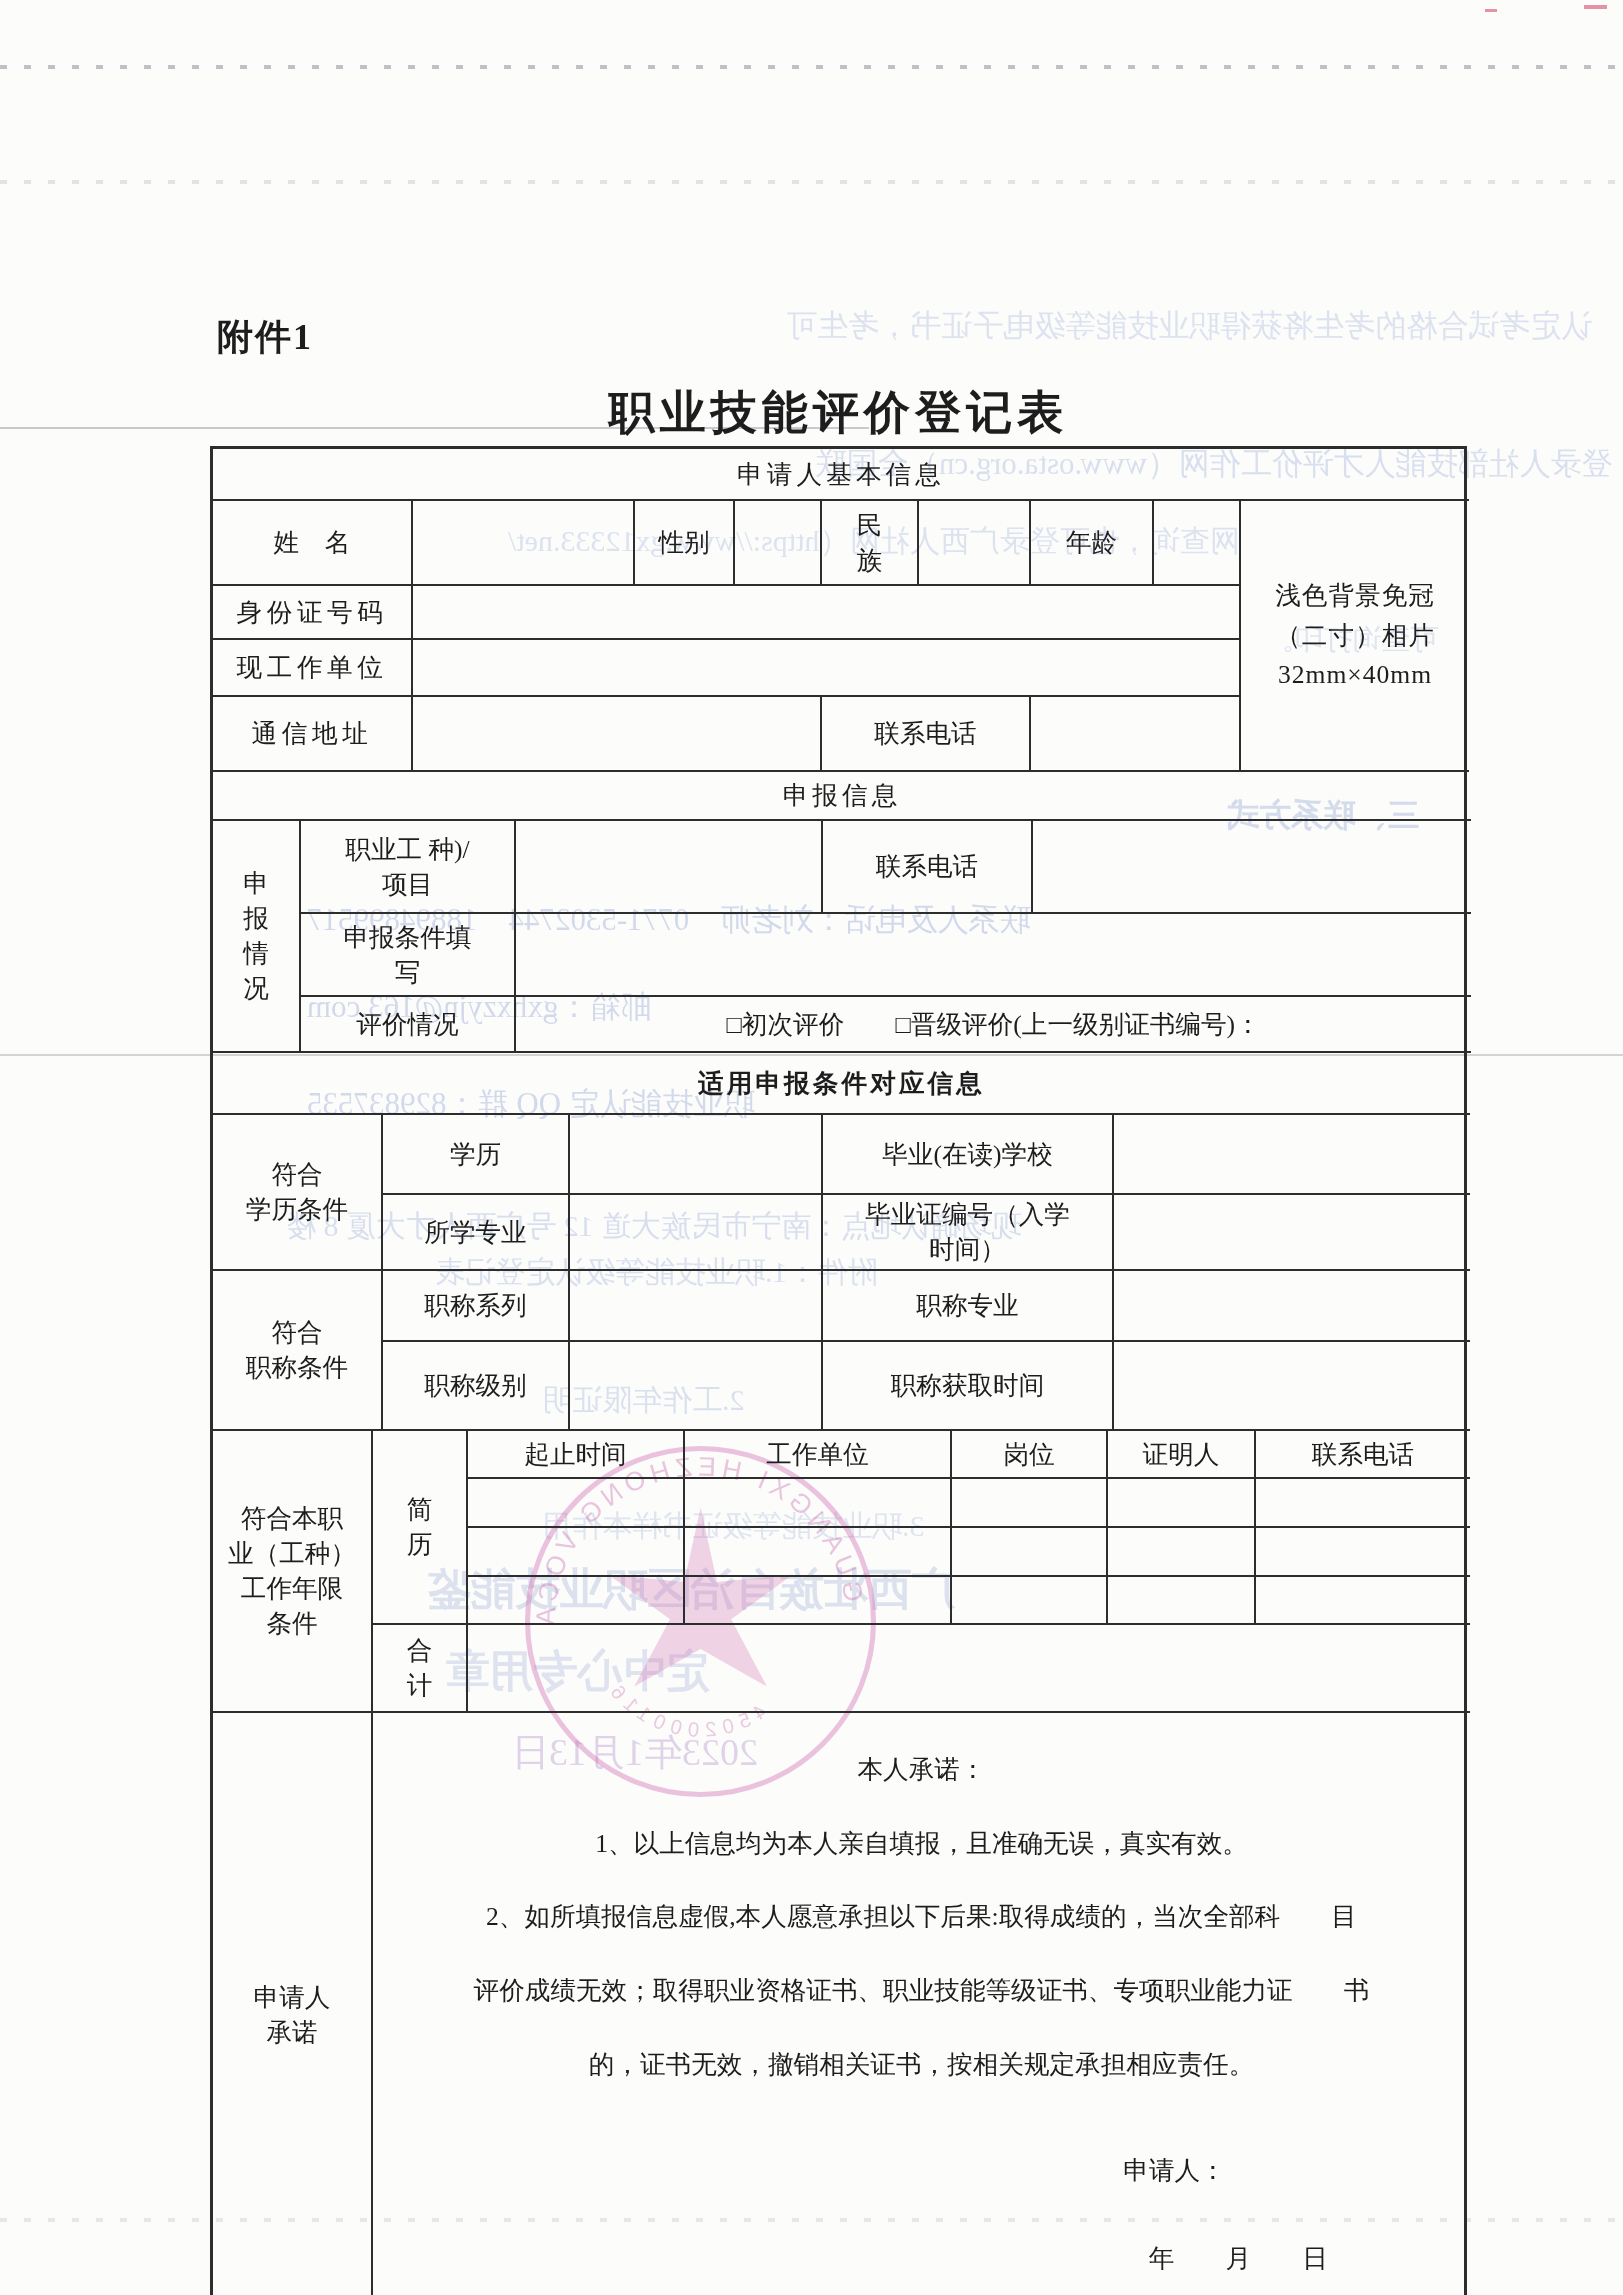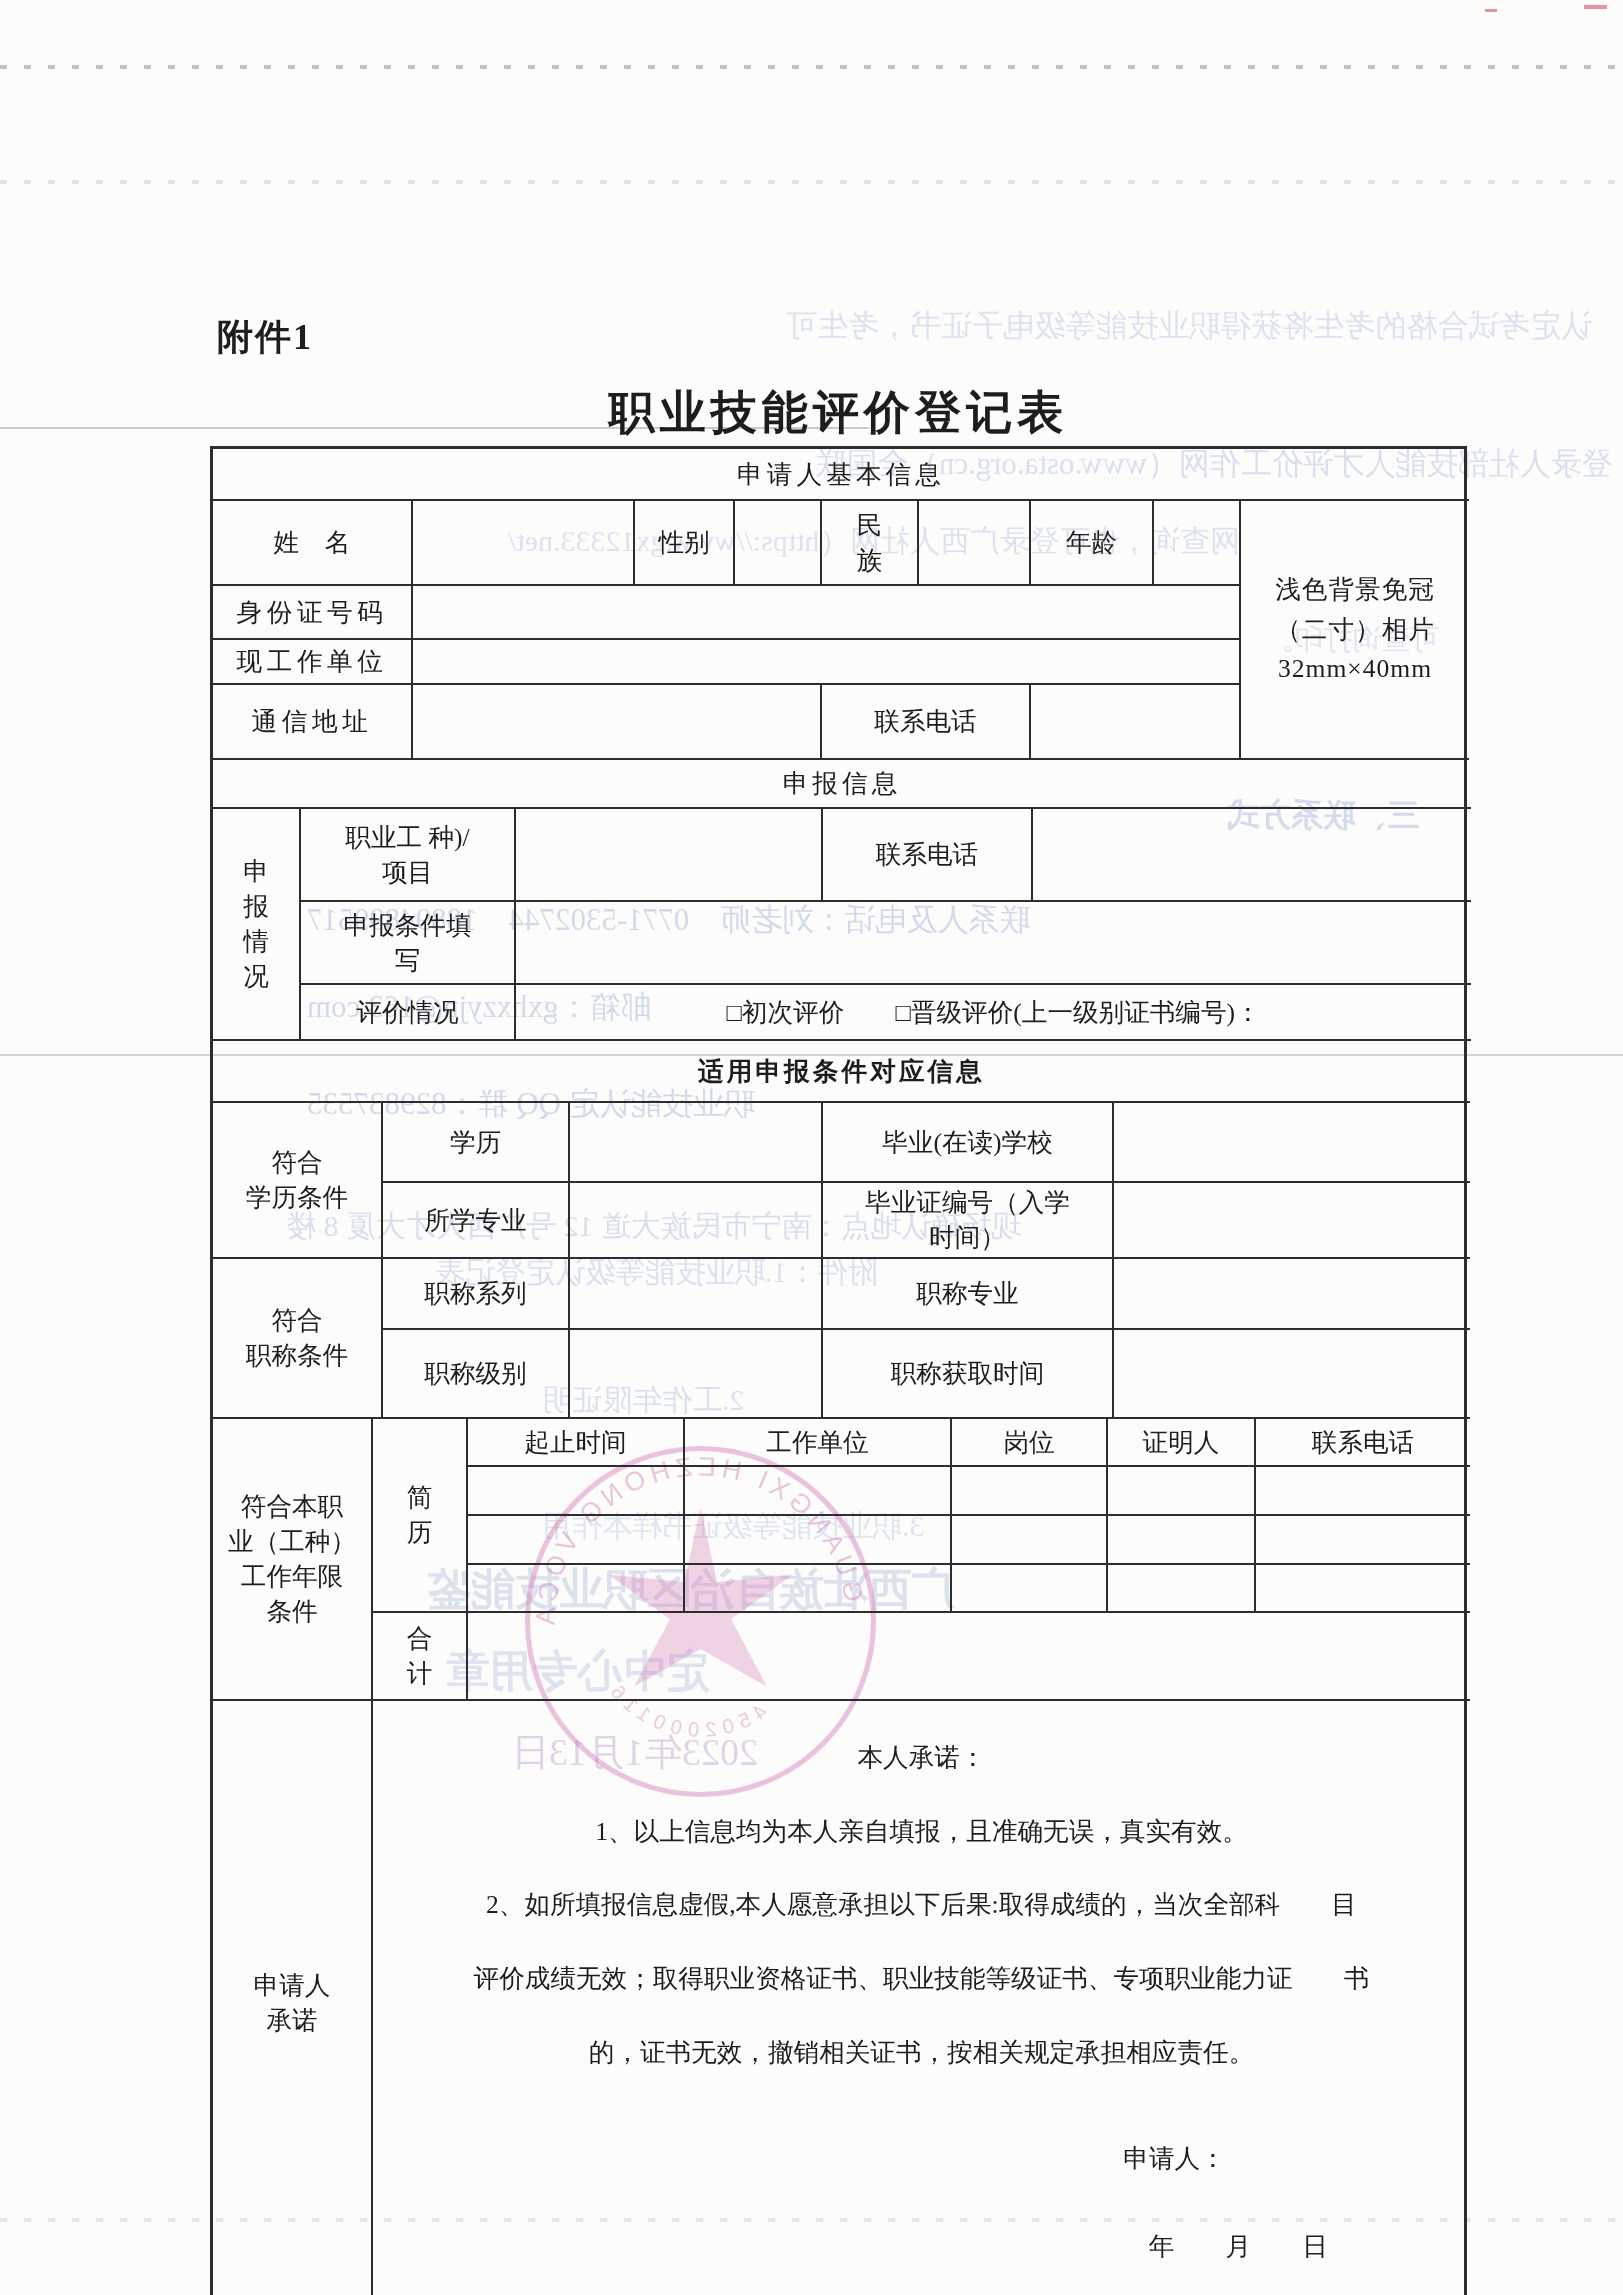--- a/index.html
+++ b/index.html
@@ -152,21 +152,21 @@
       <td>年龄</td>
       <td></td>
       <td class="photo-cell" rowspan="4">浅色背景免冠
 （二寸）相片
 32mm×40mm</td>
     </tr>
     <tr style="height:54px">
       <td class="sp">身份证号码</td>
       <td colspan="7"></td>
     </tr>
-    <tr style="height:45px">
+    <tr style="height:57px">
       <td class="sp">现工作单位</td>
       <td colspan="7"></td>
     </tr>
     <tr style="height:75px">
       <td class="sp">通信地址</td>
       <td colspan="3"></td>
       <td colspan="2">联系电话</td>
       <td colspan="2"></td>
     </tr>
   </tbody>

